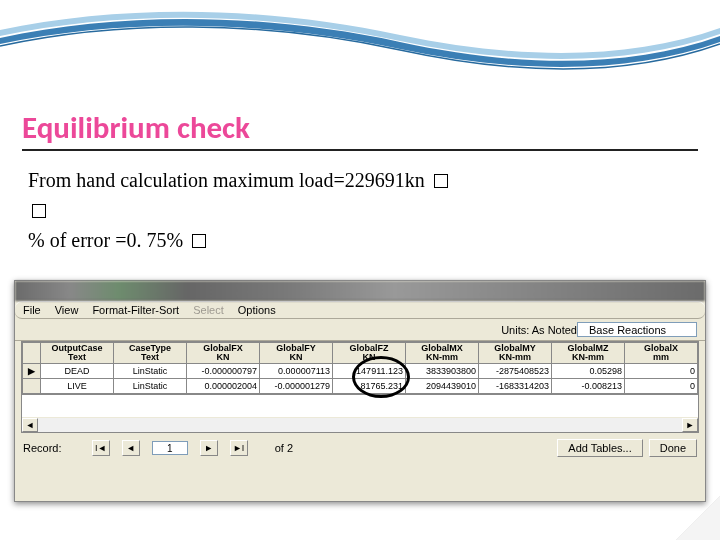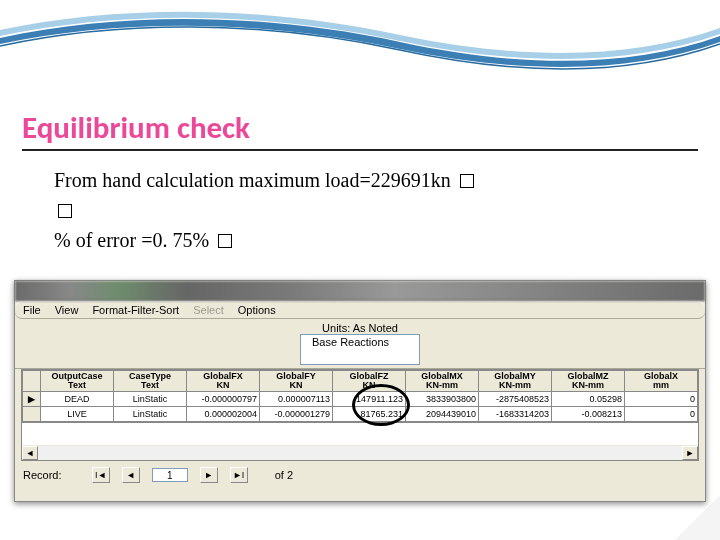--- a/index.html
+++ b/index.html
@@ -10,21 +10,21 @@
     position: relative; overflow: hidden;
   }
   .wave { position: absolute; top: 0; left: 0; width: 720px; height: 90px; }
   .slide-title {
     position: absolute; left: 22px; top: 108px;
     font-family: Calibri, Arial, sans-serif;
     font-size: 31px; font-weight: 700; color: #ec4899;
     border-bottom: 2px solid #222; padding-bottom: 3px; width: 676px;
   }
   .body-text {
-    position: absolute; left: 54px; top: 166px;
+    position: absolute; left: 28px; top: 166px;
     font-size: 20px; color: #000; line-height: 1.4;
     font-family: Georgia, serif;
   }
   .body-text div { margin-bottom: 2px; }
   .placeholder-box {
     display: inline-block; width: 14px; height: 14px;
     border: 1px solid #000; margin-left: 4px; vertical-align: -1px;
   }
   .app {
     position: absolute; left: 14px; top: 280px;
@@ -45,26 +45,25 @@
     background: #ece9d8; padding: 2px 8px;
     border-top: 1px solid #fff; border-bottom: 1px solid #aca899;
     display: flex; gap: 14px; border-radius: 7px;
   }
   .menubar span { color: #000; }
   .menubar .disabled { color: #9e9a91; }
   .toolbar-row {
     display: flex; justify-content: flex-end; align-items: center;
     padding: 3px 8px; border-bottom: 1px solid #aca899;
     background: #ece9d8;
-    flex-direction: column;
   }
   .toolbar-row .label { color: #000; }
   .toolbar-row .field {
     background: #fff; border: 1px solid #7f9db9; padding: 1px 11px;
-    min-width: 120px; height: 31px; display:inline-block;
+    min-width: 120px; height: 15px; display:inline-block;
   }
   .grid-wrap { background:#fff; margin: 0 6px; border:1px solid #888; }
   table.grid { border-collapse: collapse; width: 100%; table-layout: fixed; }
   table.grid th, table.grid td {
     border: 1px solid #888; padding: 1px 2px; font-size: 9px;
     text-align: right; white-space: nowrap; overflow: hidden;
     height: 15px;
   }
   table.grid th {
     background: #ece9d8; text-align: center; font-weight: 700;
@@ -211,16 +210,20 @@
   <div class="footer-row">
     <div class="rec-nav">
       <span>Record:</span>&nbsp;&nbsp;
       <div class="nav-btn">I◄</div>
       <div class="nav-btn">◄</div>
       <div class="rec-input">1</div>
       <div class="nav-btn">►</div>
       <div class="nav-btn">►I</div>
       &nbsp;<span>of 2</span>
     </div>
+    <div style="display:flex; gap:6px;">
+      <div class="btn">Add Tables...</div>
+      <div class="btn">Done</div>
+    </div>
   </div>
 </div>
 
 <div class="corner-fold"></div>
 
 </body></html>

